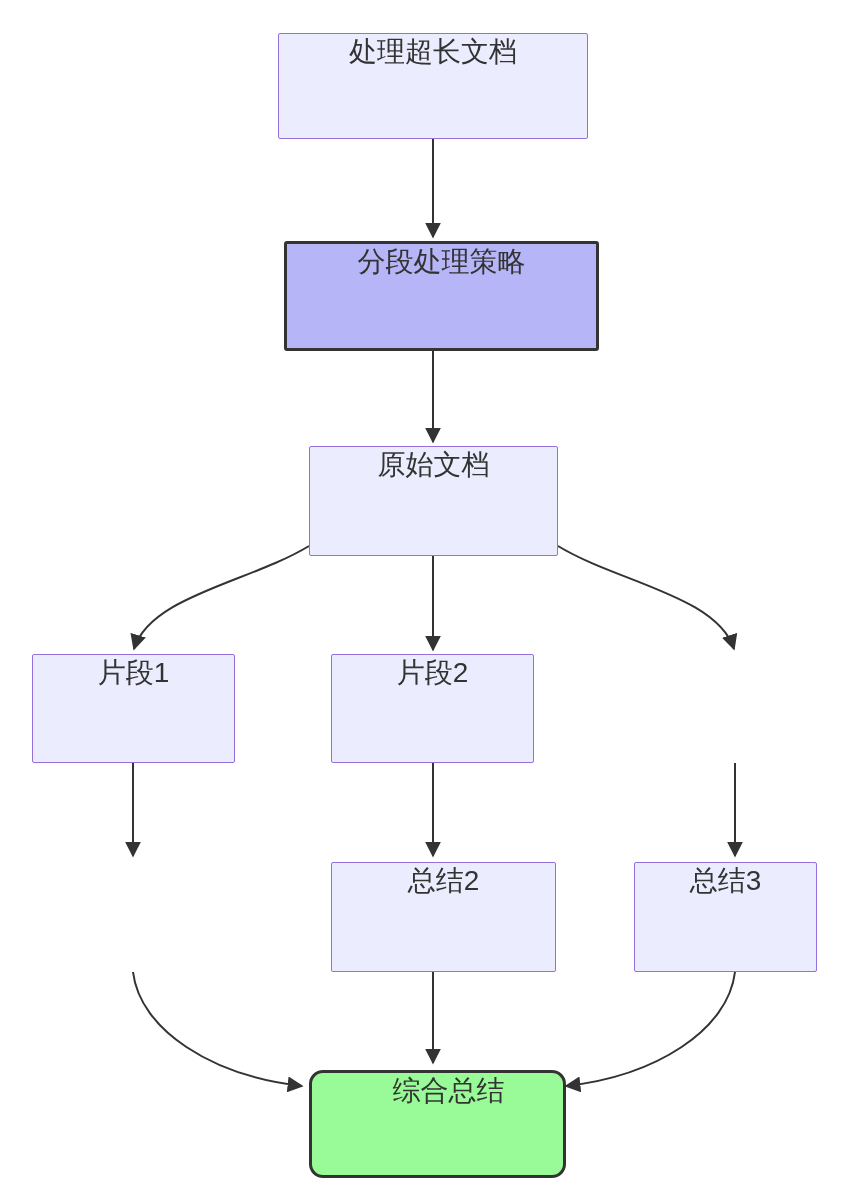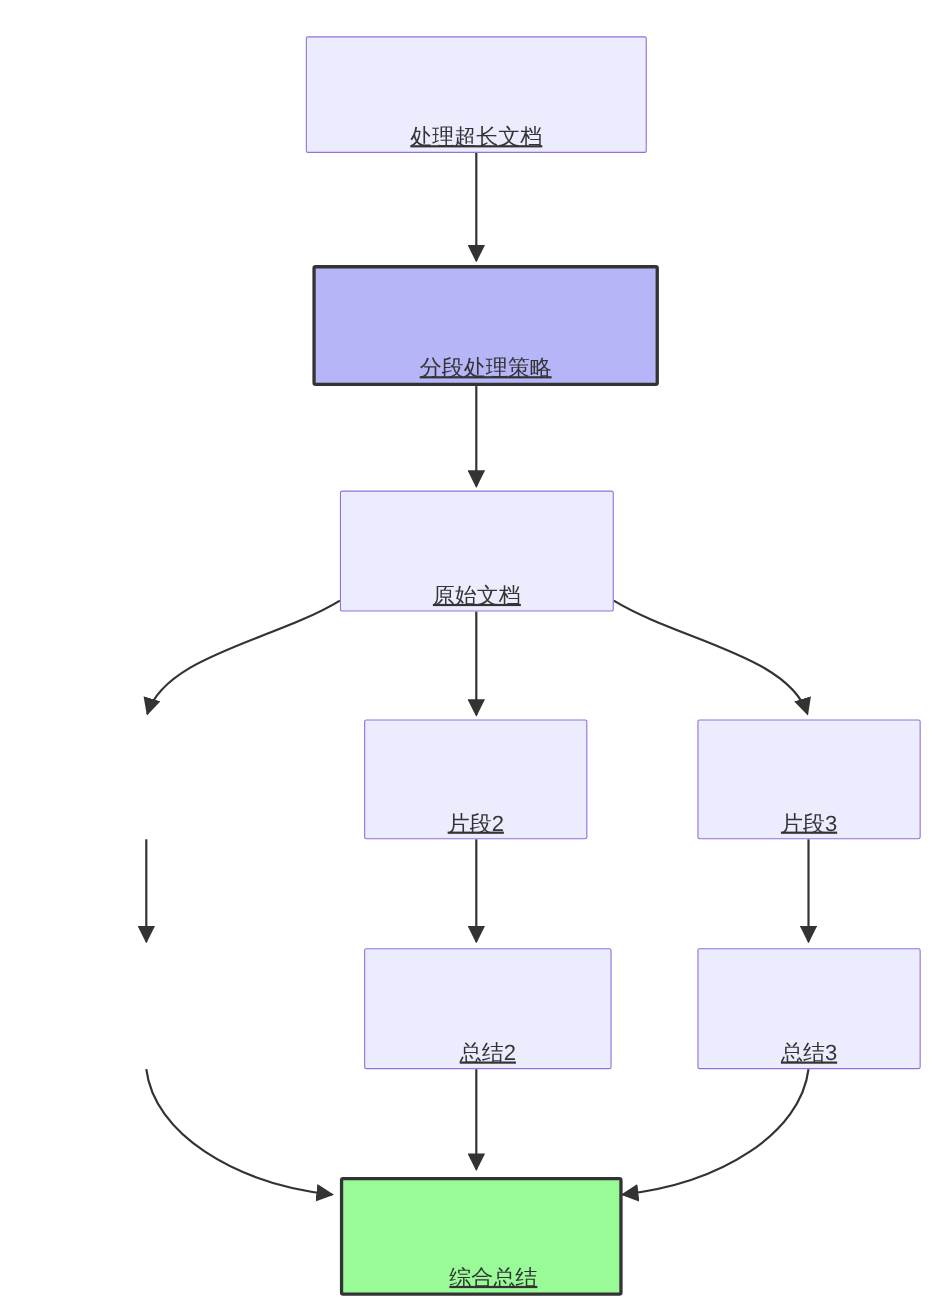--- a/index.html
+++ b/index.html
@@ -28,41 +28,40 @@
     fill: none;
   }
   .arrowhead {
     fill: var(--edge_color, #333333);
     stroke: none;
   }
   .node {
     position: absolute;
     box-sizing: border-box;
     display: flex;
-    align-items: flex-end;
+    align-items: flex-start;
     justify-content: center;
-    font-size: 20px;
+    font-size: 28px;
     line-height: 1.3;
     color: var(--text_color, #333333);
     background: var(--node_fill, #ECECFF);
     border: 1.5px solid var(--node_border, #9370DB);
     border-radius: 2px;
     text-align: center;
     white-space: nowrap;
-    text-decoration: underline;
   }
   .node--accent {
     background: var(--accent_fill, #B5B5F7);
     border: 3.5px solid var(--accent_border, #333333);
     border-radius: 3px;
   }
   .node--green {
     background: var(--green_fill, #98FB98);
     border: 3.5px solid var(--accent_border, #333333);
-    border-radius: 3px;
+    border-radius: 14px;
     padding-left: 22px;
   }
 </style>
 </head>
 <body>
 
 <div class="canvas">
 
   <svg class="edges-layer" width="852" height="1196" viewBox="0 0 852 1196" xmlns="http://www.w3.org/2000/svg">
     <defs>
@@ -89,35 +88,35 @@
   </div>
 
   <div class="node node--accent" style="left:284px; top:241px; width:315px; height:110px;">
     <span>分段处理策略</span>
   </div>
 
   <div class="node" style="left:309px; top:446px; width:249px; height:110px;">
     <span>原始文档</span>
   </div>
 
+  <div class="node" style="left:32px; top:654px; width:203px; height:109px;">
+    <span>片段1</span>
+  </div>
 
   <div class="node" style="left:331px; top:654px; width:203px; height:109px;">
     <span>片段2</span>
   </div>
 
-  <div class="node" style="left:634px; top:654px; width:203px; height:109px;">
-    <span>片段3</span>
-  </div>
 
 
   <div class="node" style="left:331px; top:862px; width:225px; height:110px;">
     <span>总结2</span>
   </div>
 
-  <div class="node" style="left:634px; top:862px; width:203px; height:110px;">
+  <div class="node" style="left:634px; top:862px; width:183px; height:110px;">
     <span>总结3</span>
   </div>
 
   <div class="node node--green" style="left:309px; top:1070px; width:257px; height:108px;">
     <span>综合总结</span>
   </div>
 
 </div>
 
 </body></html>

